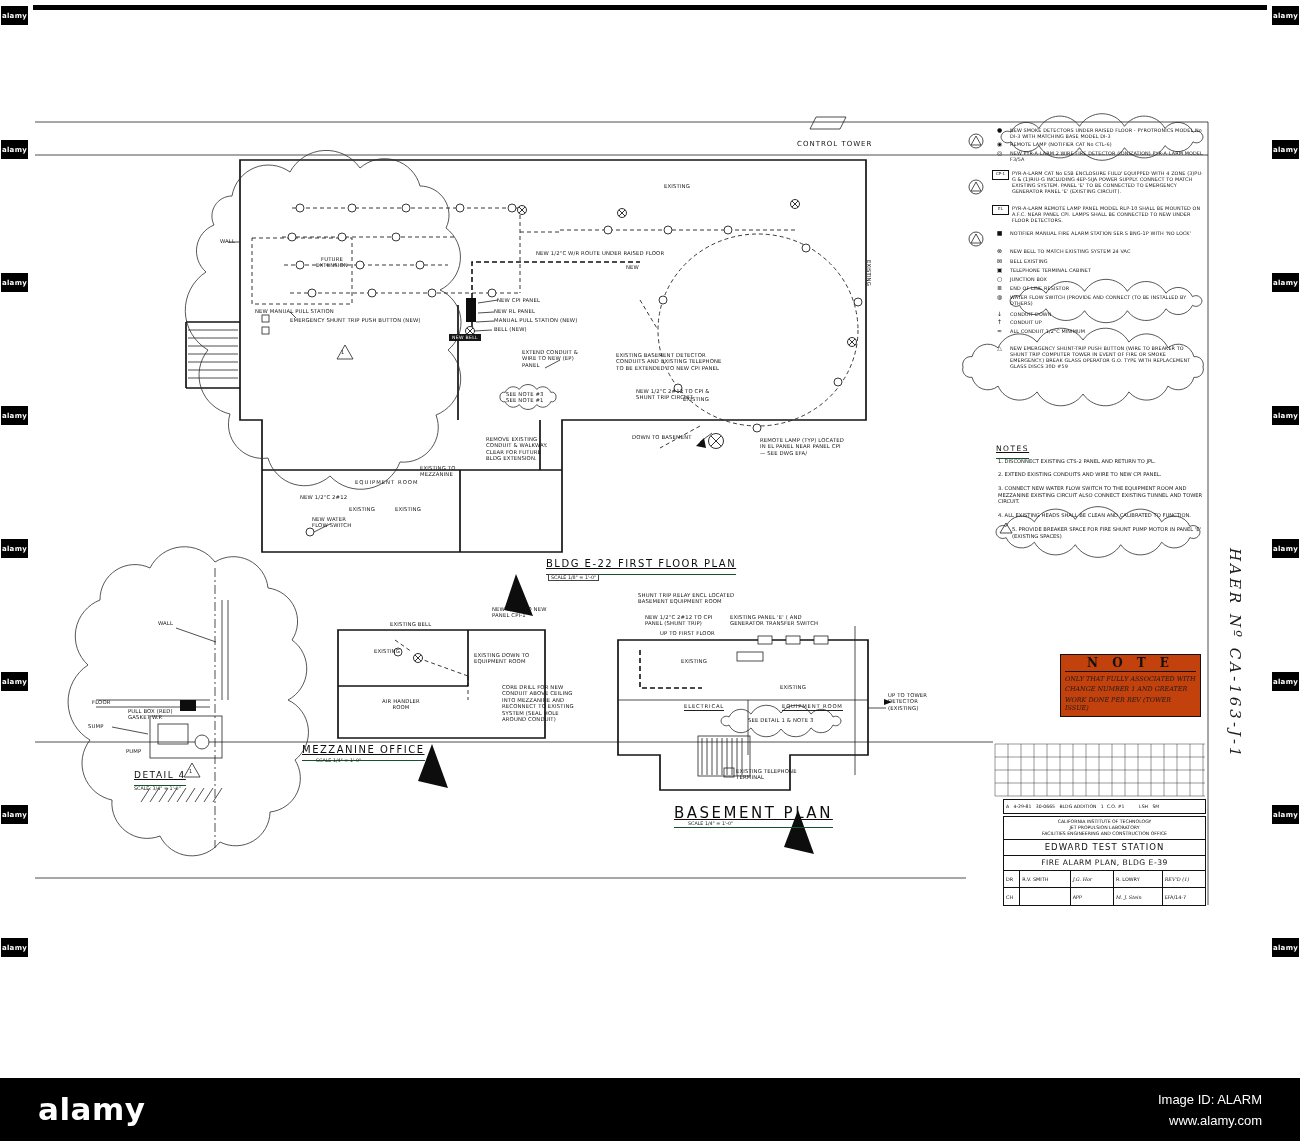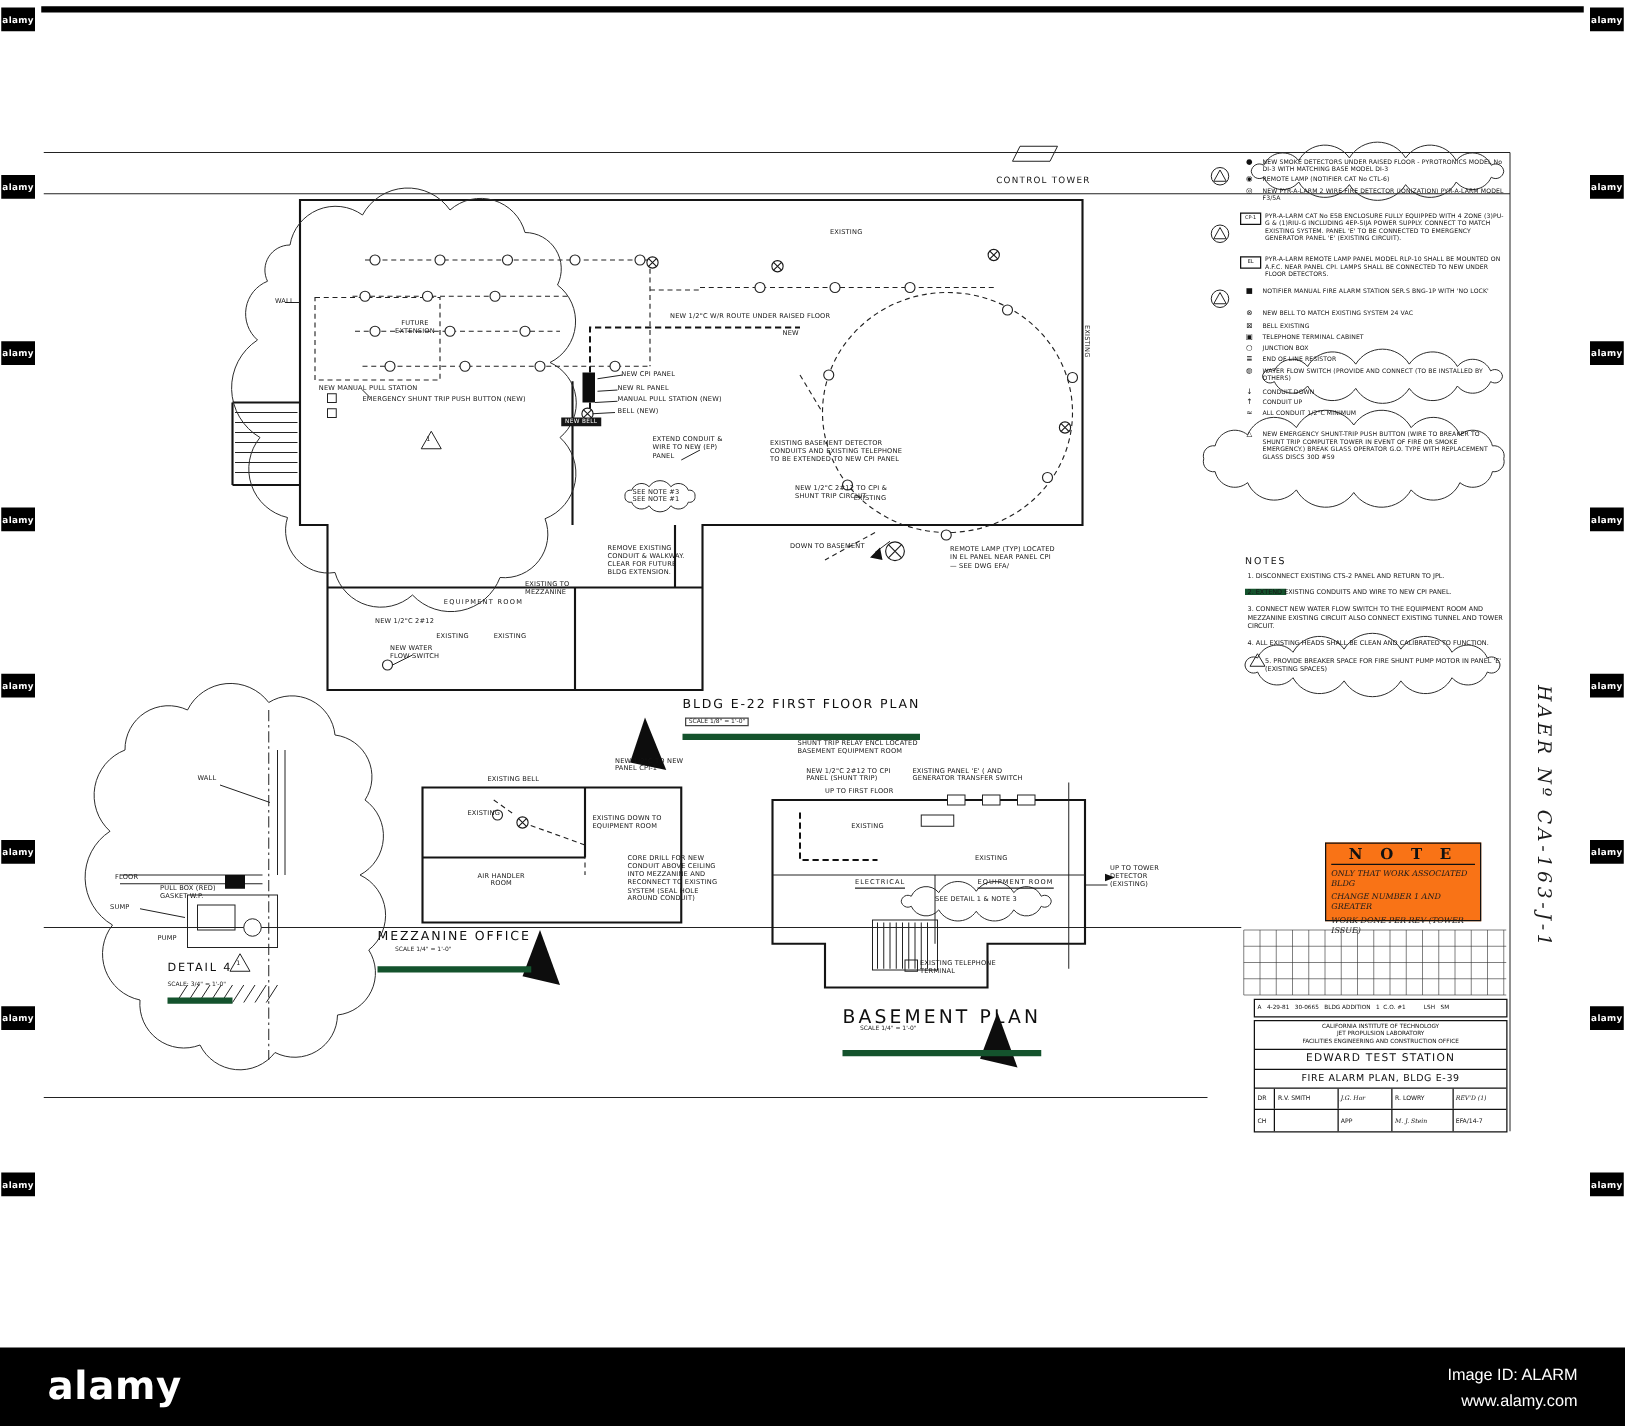--- a/index.html
+++ b/index.html
@@ -12,35 +12,35 @@
              letter-spacing:.3px;}
   .bottom-bar{position:absolute;left:0;right:0;top:1078px;height:63px;background:#000;color:#fff;}
   .brand{position:absolute;left:38px;top:13px;font:bold 31px "DejaVu Sans",sans-serif;letter-spacing:.5px;}
   .id-block{position:absolute;right:38px;top:11px;text-align:right;
             font:13px "Liberation Sans",sans-serif;line-height:1.65;}
   
   svg.lines{position:absolute;left:0;top:0;}
   .lbl{position:absolute;font-size:5.3px;line-height:1.22;letter-spacing:.15px;color:#141414;}
   .ctr{text-align:center;}
   .u{border-bottom:.8px solid #222;padding-bottom:.5px;}
-  .sec-title{position:absolute;color:#0e0e0e;letter-spacing:1.5px;border-bottom:5px solid #14532d;
-             padding-bottom:18px;font-size:10px;white-space:nowrap;}
+  .sec-title{position:absolute;color:#0e0e0e;letter-spacing:1.5px;border-bottom:1px solid #14532d;
+             padding-bottom:5px;font-size:10px;white-space:nowrap;text-decoration:underline;}
   .scale-box{position:absolute;font-size:4.8px;border:.6px solid #444;padding:0 2px;color:#222;white-space:nowrap;}
   .scale-txt{position:absolute;font-size:4.8px;color:#222;white-space:nowrap;}
   .chip{position:absolute;background:#161616;color:#fff;font-size:4.6px;padding:1px 3px;letter-spacing:.3px;}
   .rot90{transform:rotate(90deg);transform-origin:0 0;}
   
   .legend-item{position:absolute;left:992px;width:214px;display:flex;gap:3px;}
   .sym{flex:none;width:15px;font-size:6px;line-height:1.1;text-align:center;color:#111;}
   .sym.boxed{border:.6px solid #111;font-size:4px;line-height:1.6;height:8px;}
   .ltxt{font-size:4.9px;line-height:1.24;color:#161616;letter-spacing:.1px;}
   .note-item{position:absolute;left:998px;width:206px;font-size:5.2px;line-height:1.26;color:#161616;}
   
-  .note-box{position:absolute;left:1060px;top:674px;width:125px;height:63px;border:1.6px solid #111;
-            box-sizing:border-box;padding:1px 4px;background:#f97316;}
+  .note-box{position:absolute;left:1060px;top:654px;width:141px;height:63px;border:1.6px solid #111;
+            box-sizing:border-box;padding:1px 4px;background:#c2410c;}
   .nb-title{font:bold 12px "DejaVu Serif",serif;letter-spacing:5px;text-align:center;
             border-bottom:1px solid #111;padding-bottom:1px;}
   .nb-line{font:italic 6.4px "DejaVu Serif",serif;margin-top:2.5px;color:#1b1b1b;}
   .handw{font-family:"DejaVu Serif",serif;font-style:italic;}
   
   .rev-strip{position:absolute;left:1003px;top:799px;width:203px;height:15px;border:1px solid #111;
              box-sizing:border-box;font-size:4.6px;line-height:13px;white-space:pre;overflow:hidden;padding:0 2px;background:#fff;}
   .tblock{position:absolute;left:1003px;top:816px;width:203px;height:90px;border:1.3px solid #111;
           box-sizing:border-box;background:#fff;display:flex;flex-direction:column;}
   .tb-org{border-bottom:.8px solid #111;text-align:center;font-size:4.6px;line-height:1.35;padding:1.5px 0;}
@@ -340,21 +340,21 @@
 
   <span class="sec-title" style="left:996px;top:444px;font-size:7.5px">NOTES</span>
   <div class="note-item" style="top:458px">1. DISCONNECT EXISTING CTS-2 PANEL AND RETURN TO JPL.</div>
   <div class="note-item" style="top:471px">2. EXTEND EXISTING CONDUITS AND WIRE TO NEW CPI PANEL.</div>
   <div class="note-item" style="top:485px">3. CONNECT NEW WATER FLOW SWITCH TO THE EQUIPMENT ROOM AND MEZZANINE EXISTING CIRCUIT ALSO CONNECT EXISTING TUNNEL AND TOWER CIRCUIT.</div>
   <div class="note-item" style="top:512px">4. ALL EXISTING HEADS SHALL BE CLEAN AND CALIBRATED TO FUNCTION.</div>
   <div class="note-item" style="top:526px;left:1012px;width:190px">5. PROVIDE BREAKER SPACE FOR FIRE SHUNT PUMP MOTOR IN PANEL 'E' (EXISTING SPACES)</div>
 
   <div class="note-box">
     <div class="nb-title">N O T E</div>
-    <div class="nb-line">ONLY THAT WORK ASSOCIATED BLDG</div>
+    <div class="nb-line">ONLY THAT FULLY ASSOCIATED WITH</div>
     <div class="nb-line">CHANGE NUMBER 1 AND GREATER</div>
     <div class="nb-line">WORK DONE PER REV (TOWER ISSUE)</div>
   </div>
 
   <div class="rev-strip">A   4-29-81   30-0665   BLDG ADDITION   1  C.O. #1          LSH   SM</div>
   <div class="tblock">
     <div class="tb-org">
       <div>CALIFORNIA INSTITUTE OF TECHNOLOGY</div>
       <div>JET PROPULSION LABORATORY</div>
       <div>FACILITIES ENGINEERING AND CONSTRUCTION OFFICE</div>

